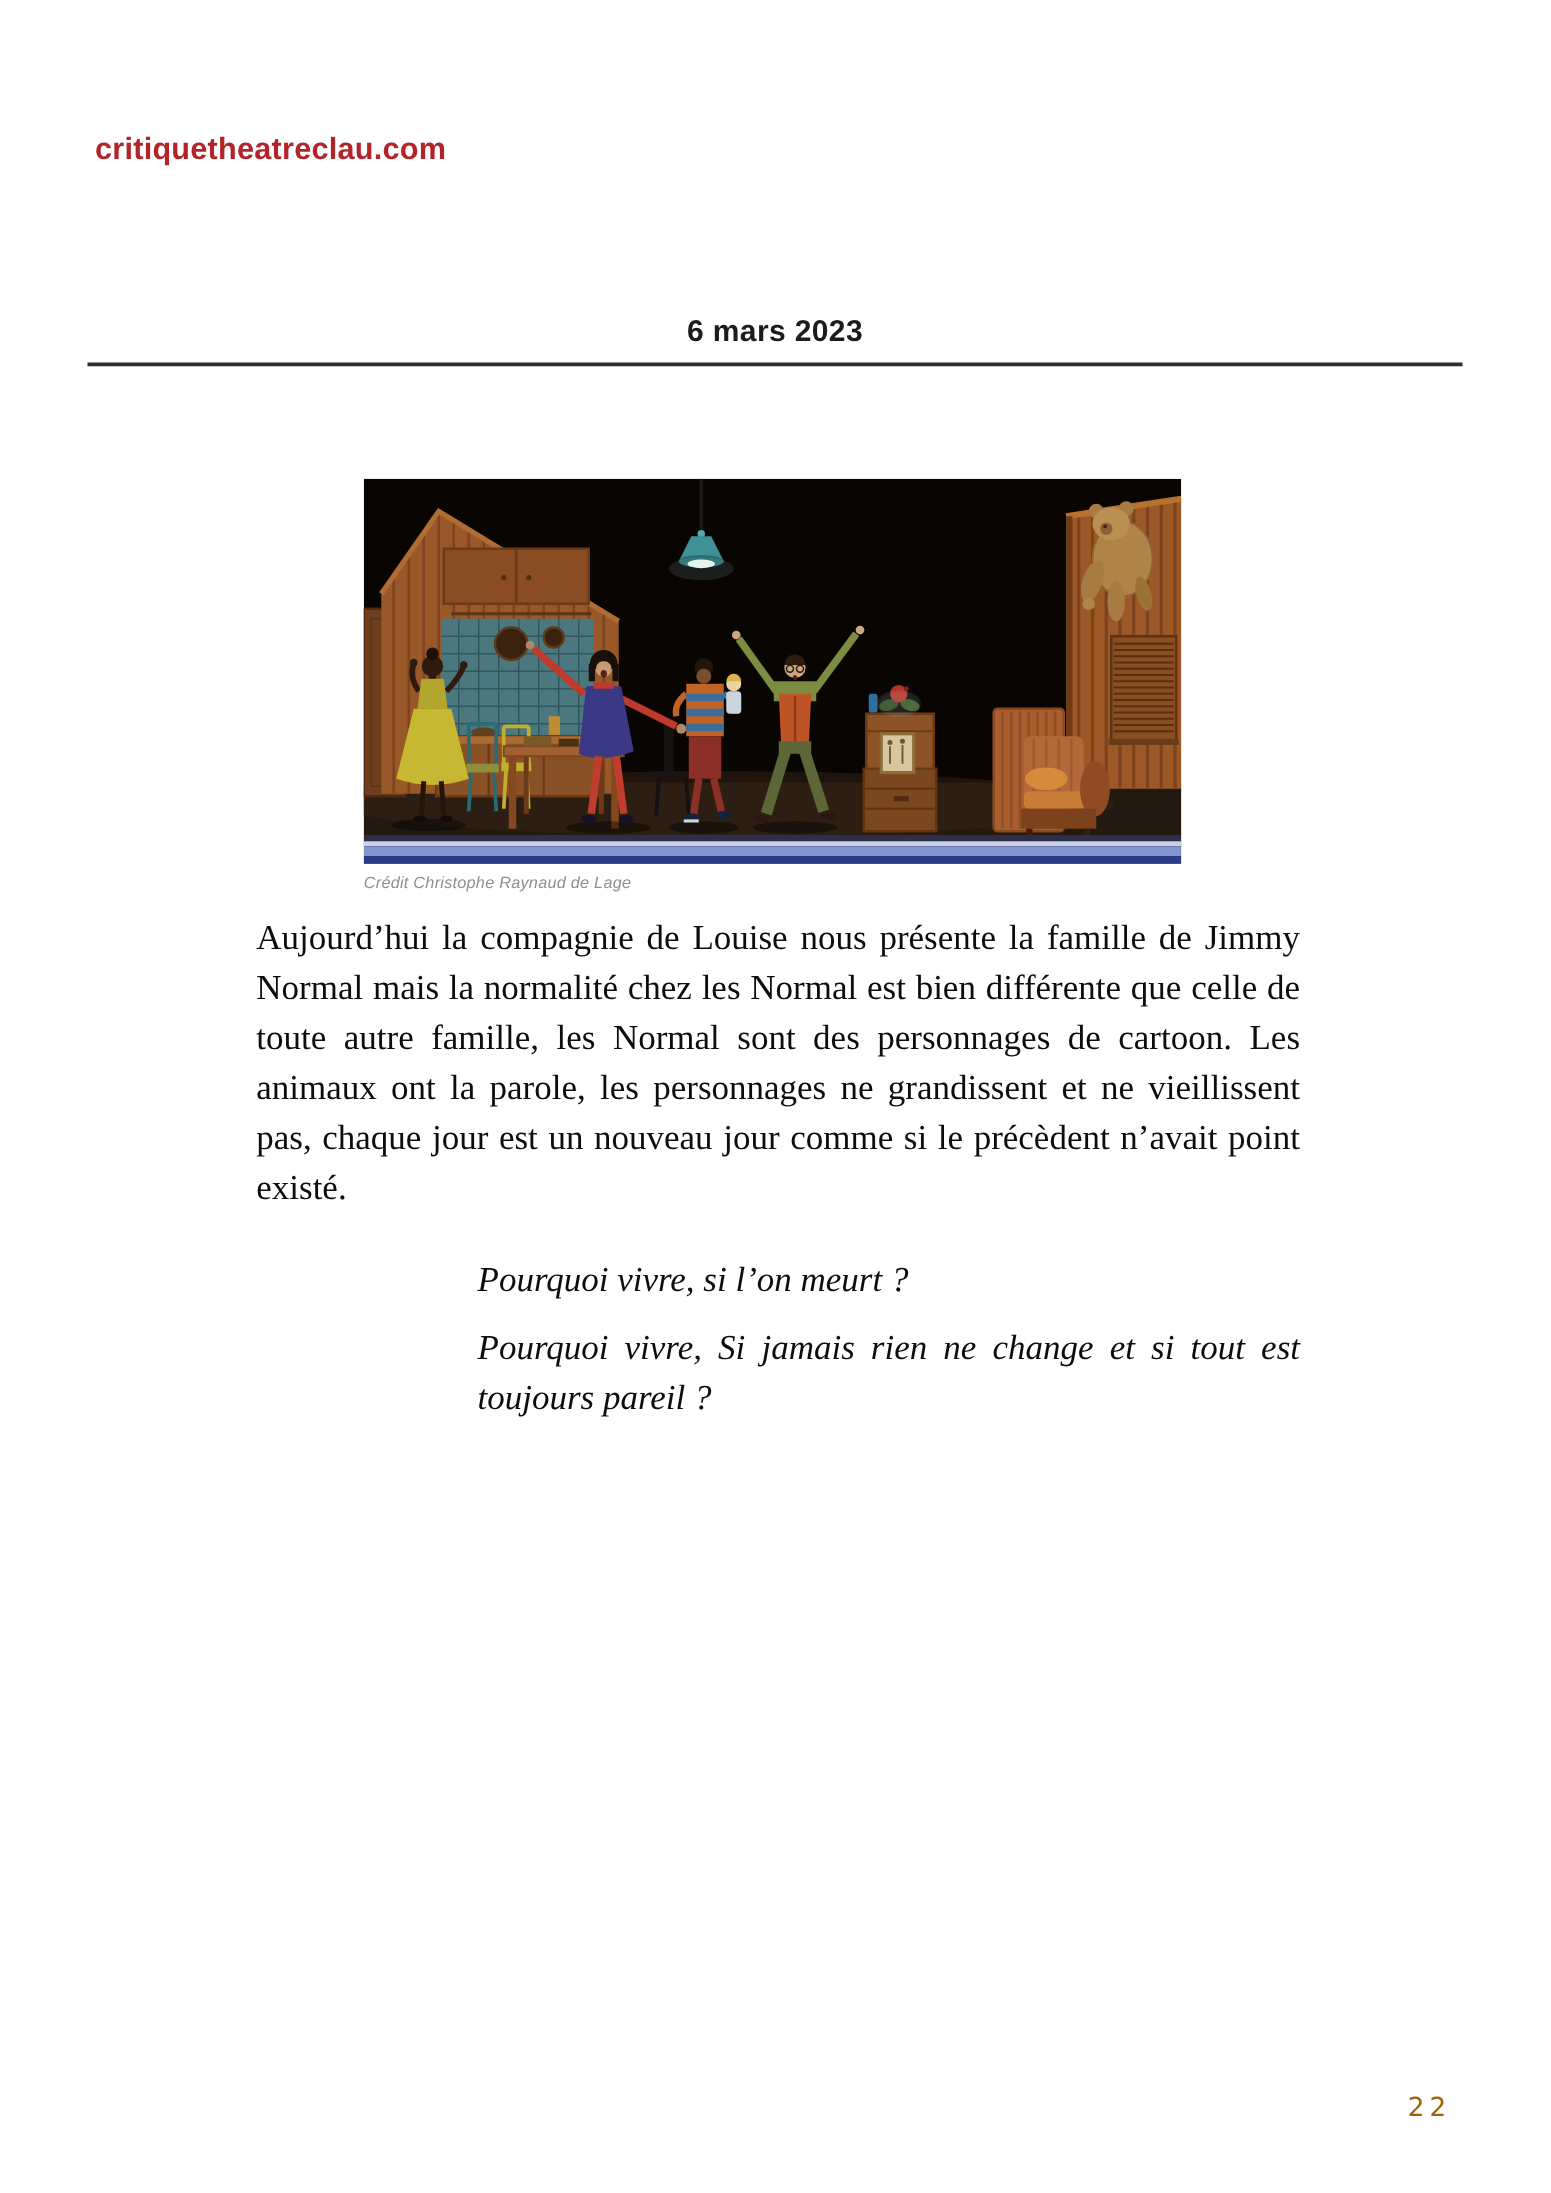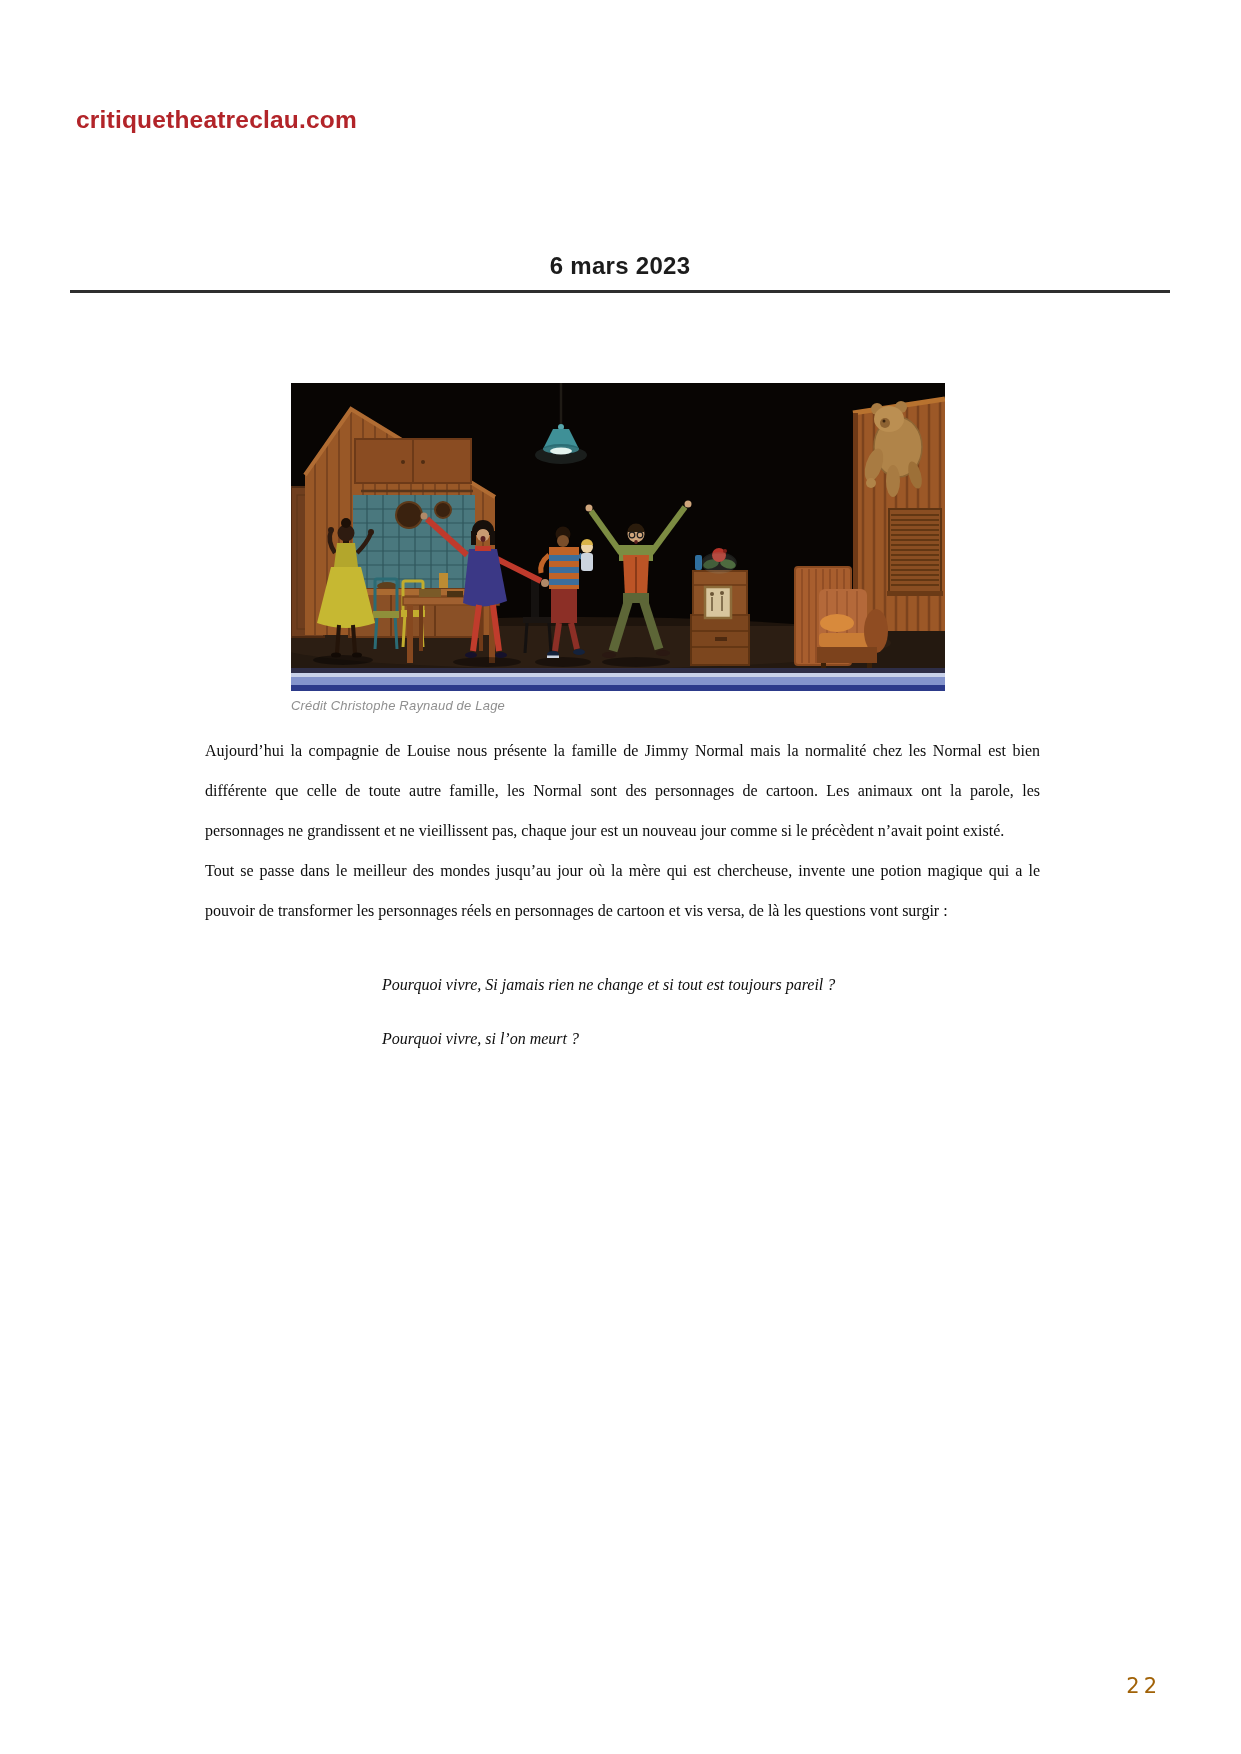--- a/index.html
+++ b/index.html
@@ -20,21 +20,21 @@
   .rule{position:absolute;left:70px;top:290px;width:1100px;height:3px;background:#2e2e2e;}
   .figure{position:absolute;left:291px;top:383px;width:654px;}
   .figure svg{display:block;width:654px;height:308px;}
   .caption{
     margin-top:7px;text-align:left;
     font-family:"Liberation Sans","DejaVu Sans",sans-serif;
     font-style:italic;font-size:13px;color:#8f8f8f;letter-spacing:.2px;
   }
   .article{
     position:absolute;left:205px;top:731px;width:835px;
-    font-size:16px;line-height:40px;text-align:justify;hyphens:none;
+    font-size:28px;line-height:40px;text-align:justify;hyphens:none;
   }
   .article p{margin:0;}
   .p1{margin-bottom:28px;}
   .quotes{margin:34px 0 0 177px;font-style:italic;}
   .quotes p{margin:0 0 14px 0;}
   .closing{margin-top:0;}
   .pagenum{
     position:absolute;top:1674px;right:74px;
     font-family:"DejaVu Sans","Liberation Sans",sans-serif;
     font-size:21px;letter-spacing:4px;color:#a16207;
@@ -349,22 +349,21 @@
         <rect x="526" y="264" width="60" height="16" fill="#7c421c"></rect>
         <rect x="530" y="280" width="5" height="5" fill="#3a2008"></rect>
         <rect x="576" y="280" width="5" height="5" fill="#3a2008"></rect>
       </g>
     </svg>
     <figcaption class="caption">Crédit Christophe Raynaud de Lage</figcaption>
   </figure>
 
   <div class="article">
     <p class="p1">Aujourd’hui la compagnie de Louise nous présente la famille de Jimmy Normal mais la normalité chez les Normal est bien différente que celle de toute autre famille, les Normal sont des personnages de cartoon. Les animaux ont la parole, les personnages ne grandissent et ne vieillissent pas, chaque jour est un nouveau jour comme si le précèdent n’avait point existé.</p>
-    <p class="p2">Tout se passe dans le meilleur des mondes jusqu’au jour où la mère qui est chercheuse, invente une potion magique qui a le pouvoir de transformer les personnages réels en personnages de cartoon et vis versa, de là les questions vont surgir :</p>
     <div class="quotes">
+      <p>Pourquoi vivre, si l’on meurt ?</p>
       <p>Pourquoi vivre, Si jamais rien ne change et si tout est toujours pareil ?</p>
-      <p>Pourquoi vivre, si l’on meurt ?</p>
     </div>
   </div>
 
   <div class="pagenum">22</div>
 
 </div>
 
 </body></html>

